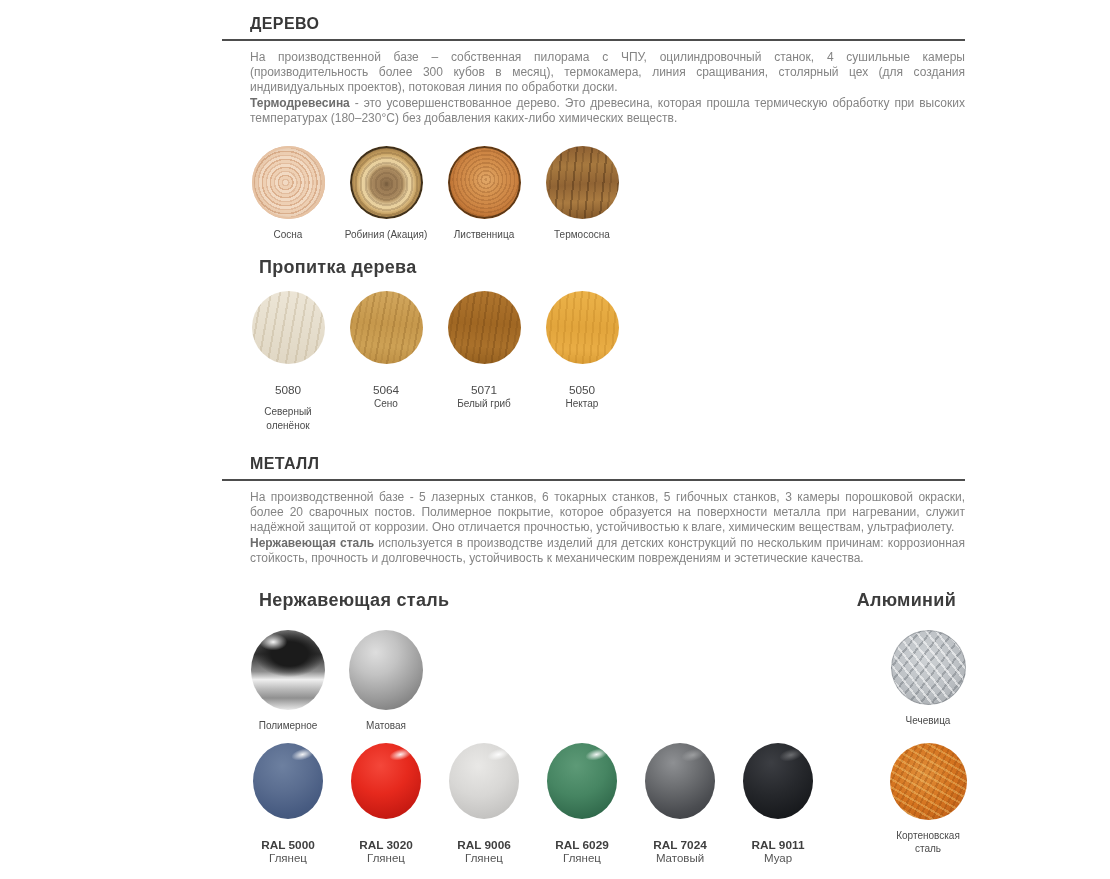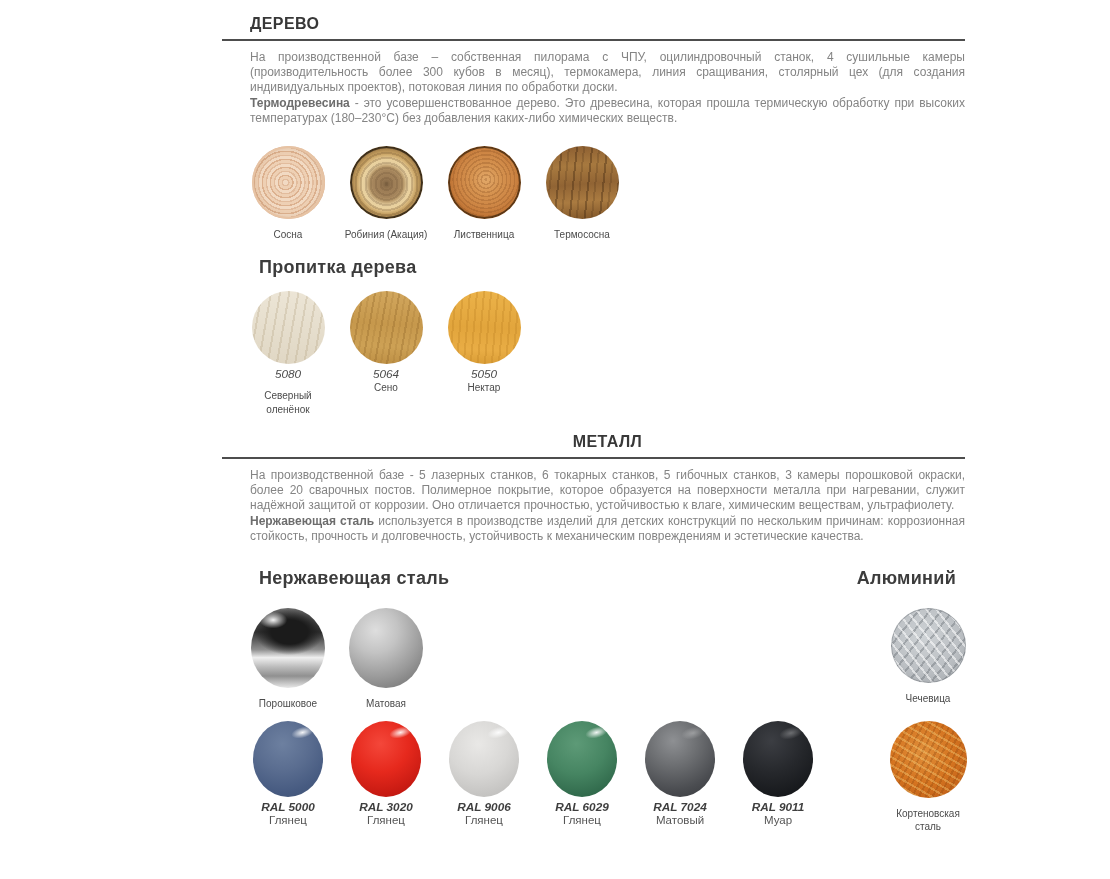--- a/index.html
+++ b/index.html
@@ -27,21 +27,21 @@
   .lead{font-weight:bold;color:#6d6d6d;}
 
   
   .swatch-row{display:flex;margin-left:-11px;}
   .cell{width:98px;display:flex;flex-direction:column;align-items:center;flex:0 0 auto;}
   .cell-right{width:80px;margin-left:auto;margin-right:-3px;}
   .swatch-label{
     margin-top:9px;font-size:10px;line-height:13.5px;color:#4b4b4b;text-align:center;
     max-width:92px;
   }
-  .code-label{font-weight:bold;color:#3f3f3f;font-size:11.8px;line-height:13.5px;margin-top:4px;text-align:left;font-style:italic;}
+  .code-label{font-weight:bold;color:#3f3f3f;font-size:11.8px;line-height:13.5px;margin-top:20px;text-align:left;}
   .finish-label{font-size:11.5px;line-height:13.5px;color:#555;text-align:center;}
 
   
   .circ{border-radius:50%;position:relative;flex:0 0 auto;}
   .d73{width:73px;height:73px;}
   .sphere{width:74px;height:80px;border-radius:50%;}
   .ral{width:70px;height:76px;border-radius:50%;}
 
   
   .shine::before{
@@ -132,21 +132,21 @@
     background:
       repeating-linear-gradient(30deg,rgba(250,214,128,.35) 0 2px,rgba(250,214,128,0) 2px 7px),
       repeating-linear-gradient(118deg,rgba(138,70,14,.30) 0 2px,rgba(138,70,14,0) 2px 6px),
       radial-gradient(circle at 42% 40%,#e08f3a 0%,#d4731f 50%,#c2621a 80%,#ae5917 100%);
   }
 
   
   .row-wood{margin-top:20px;}
   .h-impreg{margin-top:15px;}
   .row-impreg{margin-top:13px;}
-  .h-metal{margin-top:17px;text-align:center;}
+  .h-metal{margin-top:23px;}
   .sub-row{margin-top:15px;display:flex;justify-content:space-between;align-items:baseline;}
   .row-steel{margin-top:10px;}
   .h-powder{margin-top:20px;}
   .row-ral{margin-top:10px;}
 </style>
 </head>
 <body>
 
 <div class="content">
 
@@ -183,20 +183,25 @@
       <div class="circ d73 sw-5080"></div>
       <div class="code-label" style="font-weight:normal;color:#4b4b4b;">5080</div>
       <div class="swatch-label" style="margin-top:8px;max-width:72px;">Северный оленёнок</div>
     </div>
     <div class="cell">
       <div class="circ d73 sw-5064"></div>
       <div class="code-label" style="font-weight:normal;color:#4b4b4b;">5064</div>
       <div class="swatch-label" style="margin-top:0;">Сено</div>
     </div>
     <div class="cell">
+      <div class="circ d73 sw-5071"></div>
+      <div class="code-label" style="font-weight:normal;color:#4b4b4b;">5071</div>
+      <div class="swatch-label" style="margin-top:0;">Белый гриб</div>
+    </div>
+    <div class="cell">
       <div class="circ d73 sw-5050"></div>
       <div class="code-label" style="font-weight:normal;color:#4b4b4b;">5050</div>
       <div class="swatch-label" style="margin-top:0;">Нектар</div>
     </div>
   </div>
 
   <h2 class="section-title h-metal">МЕТАЛЛ</h2>
   <div class="rule"></div>
 
   <p class="body-text"><span>На производственной базе - 5 лазерных станков, 6 токарных станков, 5 гибочных станков, 3 камеры порошковой окраски, более 20 сварочных постов. Полимерное покрытие, которое образуется на поверхности металла при нагревании, служит надёжной защитой от коррозии. Оно отличается прочностью, устойчивостью к влаге, химическим веществам, ультрафиолету.</span><br>
@@ -204,21 +209,21 @@
   </p>
 
   <div class="sub-row">
     <h3 class="sub-title">Нержавеющая сталь</h3>
     <h3 class="sub-title">Алюминий</h3>
   </div>
 
   <div class="swatch-row row-steel">
     <div class="cell">
       <div class="circ sphere sw-mirror"></div>
-      <div class="swatch-label">Порошковое</div>
+      <div class="swatch-label">Полимерное</div>
     </div>
     <div class="cell">
       <div class="circ sphere sw-matte"></div>
       <div class="swatch-label">Матовая</div>
     </div>
     <div class="cell cell-right">
       <div class="circ sw-checker"></div>
       <div class="swatch-label">Чечевица</div>
     </div>
   </div>

